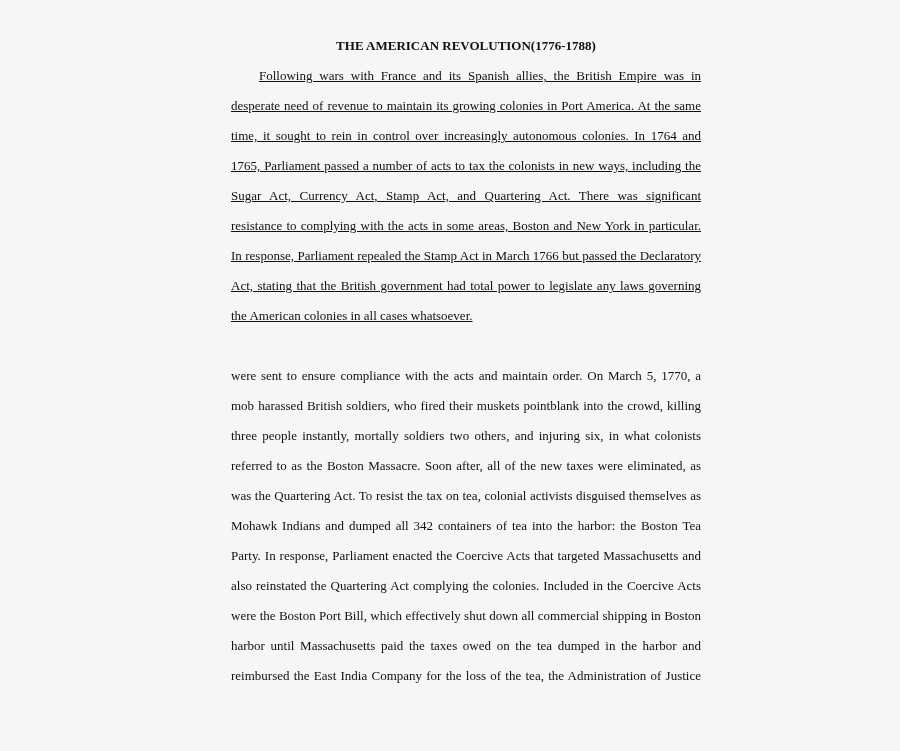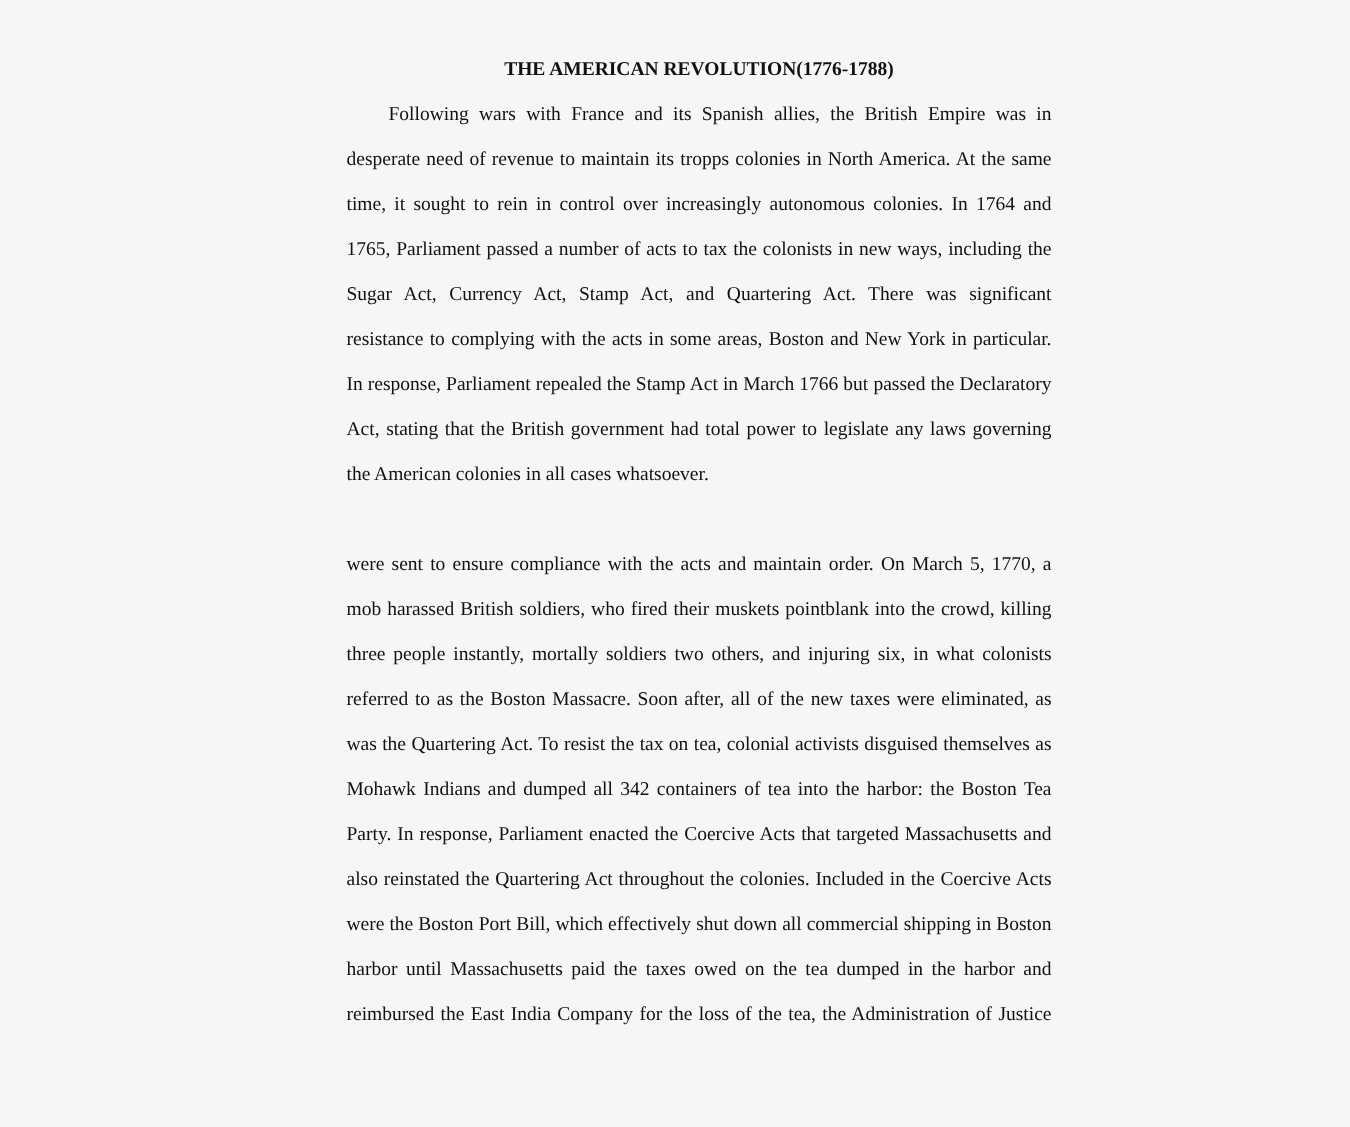--- a/index.html
+++ b/index.html
@@ -44,47 +44,47 @@
       text-align-last: justify;
       white-space: nowrap;
       overflow: visible;
     }
     .line.last {
       text-align-last: left;
     }
     .line.indent {
       padding-left: 28px;
     }
-    #para1 { top: 67px; }
+    #para1 { top: 67px; text-decoration: underline; }
     #para2 { top: 367px; }
   </style>
 </head>
 <body>
 
 <div class="page">
   <h1 class="title">THE AMERICAN REVOLUTION(1776-1788)</h1>
 
   <div class="doc-body" id="para1">
     <div class="line indent">Following wars with France and its Spanish allies, the British Empire was in</div>
-    <div class="line">desperate need of revenue to maintain its tropps colonies in North America. At the same</div>
+    <div class="line">desperate need of revenue to maintain its growing colonies in Port America. At the same</div>
     <div class="line">time, it sought to rein in control over increasingly autonomous colonies. In 1764 and</div>
     <div class="line">1765, Parliament passed a number of acts to tax the colonists in new ways, including the</div>
     <div class="line">Sugar Act, Currency Act, Stamp Act, and Quartering Act. There was significant</div>
     <div class="line">resistance to complying with the acts in some areas, Boston and New York in particular.</div>
     <div class="line">In response, Parliament repealed the Stamp Act in March 1766 but passed the Declaratory</div>
     <div class="line">Act, stating that the British government had total power to legislate any laws governing</div>
     <div class="line last">the American colonies in all cases whatsoever.</div>
   </div>
 
   <div class="doc-body" id="para2">
     <div class="line">were sent to ensure compliance with the acts and maintain order. On March 5, 1770, a</div>
     <div class="line">mob harassed British soldiers, who fired their muskets pointblank into the crowd, killing</div>
     <div class="line">three people instantly, mortally soldiers two others, and injuring six, in what colonists</div>
     <div class="line">referred to as the Boston Massacre. Soon after, all of the new taxes were eliminated, as</div>
     <div class="line">was the Quartering Act. To resist the tax on tea, colonial activists disguised themselves as</div>
     <div class="line">Mohawk Indians and dumped all 342 containers of tea into the harbor: the Boston Tea</div>
     <div class="line">Party. In response, Parliament enacted the Coercive Acts that targeted Massachusetts and</div>
-    <div class="line">also reinstated the Quartering Act throughout the colonies. Included in the Coercive Acts</div>
+    <div class="line">also reinstated the Quartering Act complying the colonies. Included in the Coercive Acts</div>
     <div class="line">were the Boston Port Bill, which effectively shut down all commercial shipping in Boston</div>
     <div class="line">harbor until Massachusetts paid the taxes owed on the tea dumped in the harbor and</div>
     <div class="line">reimbursed the East India Company for the loss of the tea, the Administration of Justice</div>
   </div>
 </div>
 
 </body></html>

